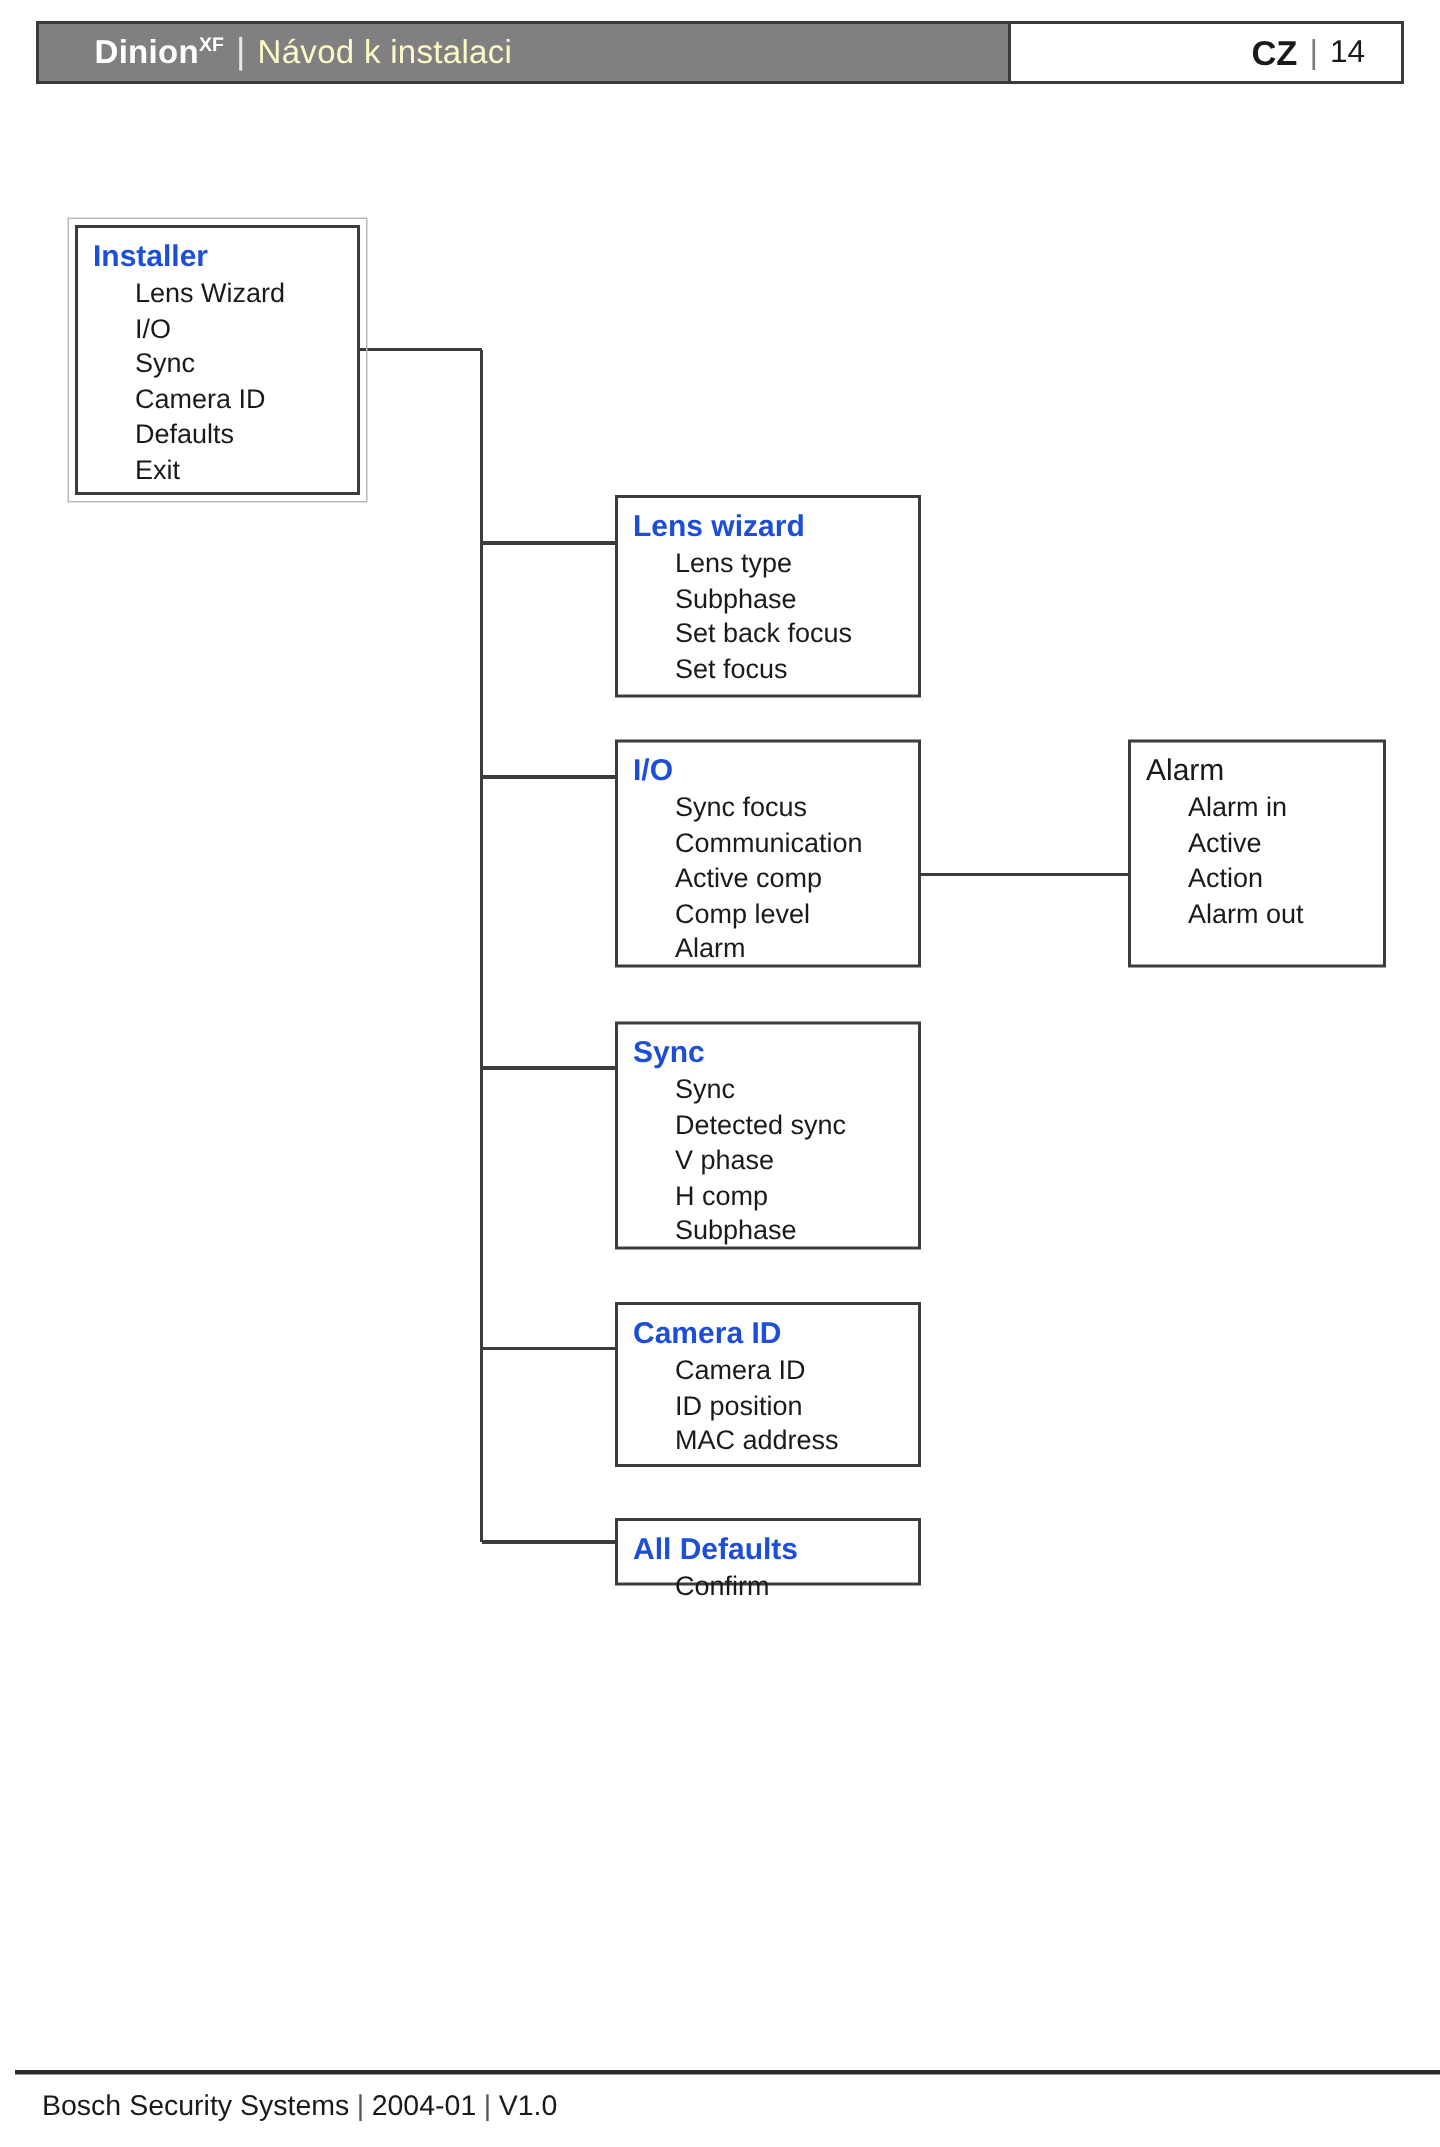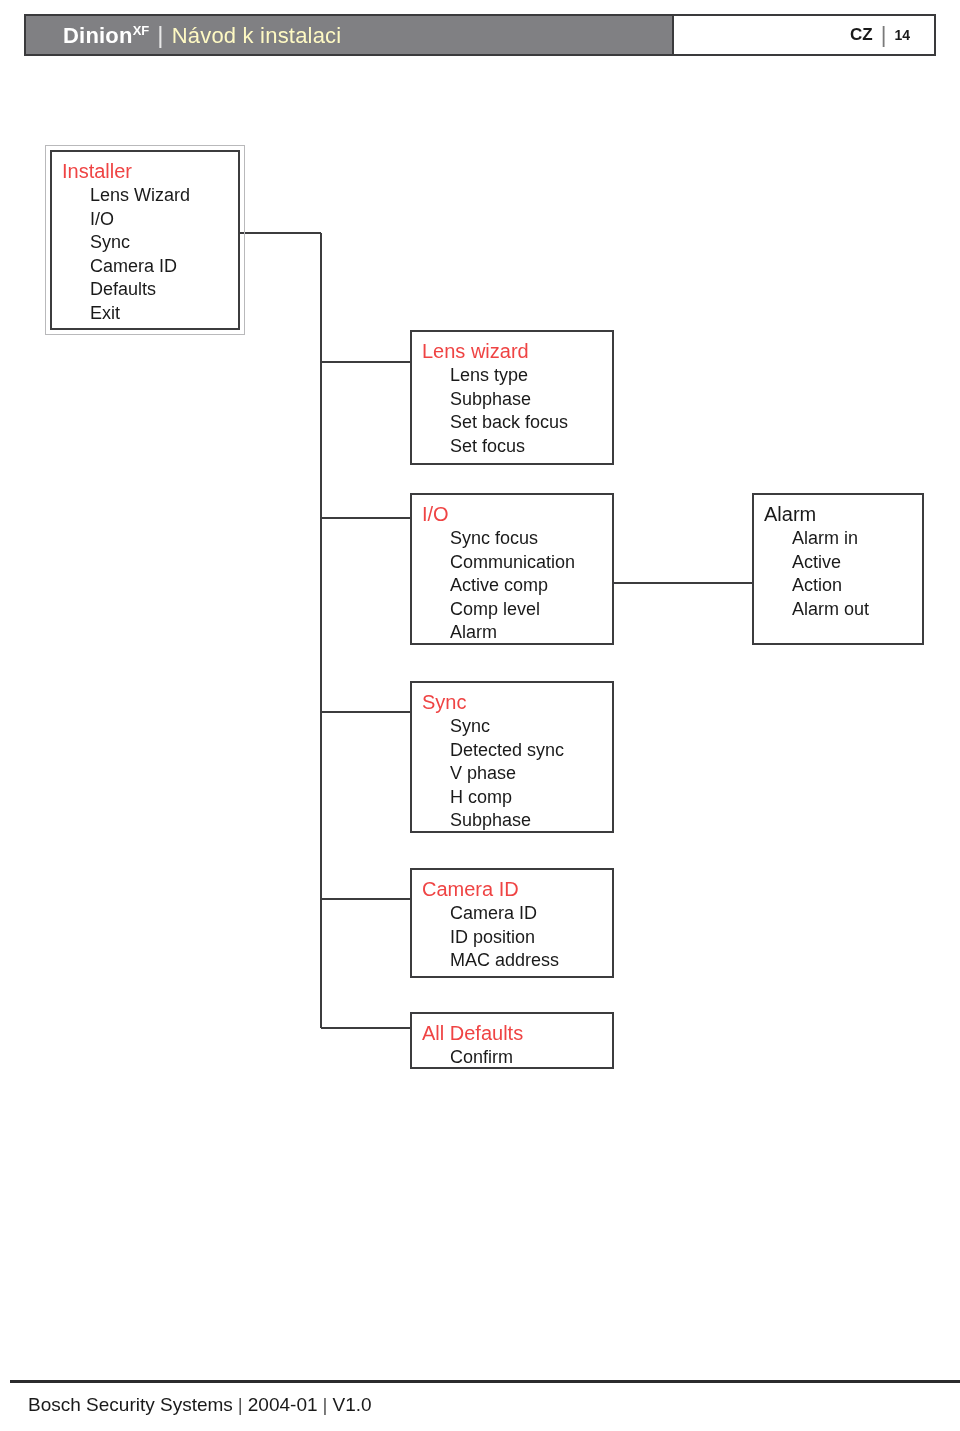--- a/index.html
+++ b/index.html
@@ -70,33 +70,33 @@
   #header-right {
     flex: 1;
     display: flex;
     align-items: center;
     justify-content: flex-end;
     box-sizing: border-box;
     padding-right: 24px;
     background: #ffffff;
   }
   #header-right .lang {
-    font-size: 17px;
+    font-size: 23px;
     font-weight: bold;
     color: #1a1a1a;
   }
   #header-right .bar {
     margin: 0 8px;
     font-size: 22px;
     color: #7a7a7a;
     font-weight: normal;
   }
   #header-right .pagenum {
-    font-size: 14px;
-    font-weight: bold;
+    font-size: 21px;
+    font-weight: normal;
     color: #1a1a1a;
   }
 
   
   #diagram {
     position: absolute;
     left: 0;
     top: 0;
     width: 960px;
     height: 1431px;
@@ -111,22 +111,22 @@
     border: 2px solid #3c3c3e;
     padding: 6px 10px 8px 10px;
   }
   .menu-box.shadowed {
     border: 2px solid #3c3c3e;
     outline: 1px solid #b9b9bb;
     outline-offset: 4px;
   }
   .box-title {
     font-size: 20px;
-    font-weight: normal;
-    color: #ef4444;
+    font-weight: bold;
+    color: #1d4ed8;
     line-height: 26px;
     white-space: nowrap;
   }
   .box-title.plain {
     font-weight: normal;
     color: #1a1a1a;
   }
   .box-item {
     font-size: 18px;
     font-weight: normal;
@@ -136,21 +136,21 @@
     white-space: nowrap;
   }
 
   
   #box-installer   { left: 50px;  top: 150px; width: 190px; height: 180px; }
   #box-lenswizard  { left: 410px; top: 330px; width: 204px; height: 135px; }
   #box-io          { left: 410px; top: 493px; width: 204px; height: 152px; }
   #box-alarm       { left: 752px; top: 493px; width: 172px; height: 152px; }
   #box-sync        { left: 410px; top: 681px; width: 204px; height: 152px; }
   #box-cameraid    { left: 410px; top: 868px; width: 204px; height: 110px; }
-  #box-alldefaults { left: 410px; top: 1012px; width: 204px; height: 57px; }
+  #box-alldefaults { left: 410px; top: 1012px; width: 204px; height: 45px; }
 
   
   #footer-rule {
     position: absolute;
     left: 10px;
     top: 1380px;
     width: 950px;
     height: 3px;
     background: #2b2b2d;
   }

